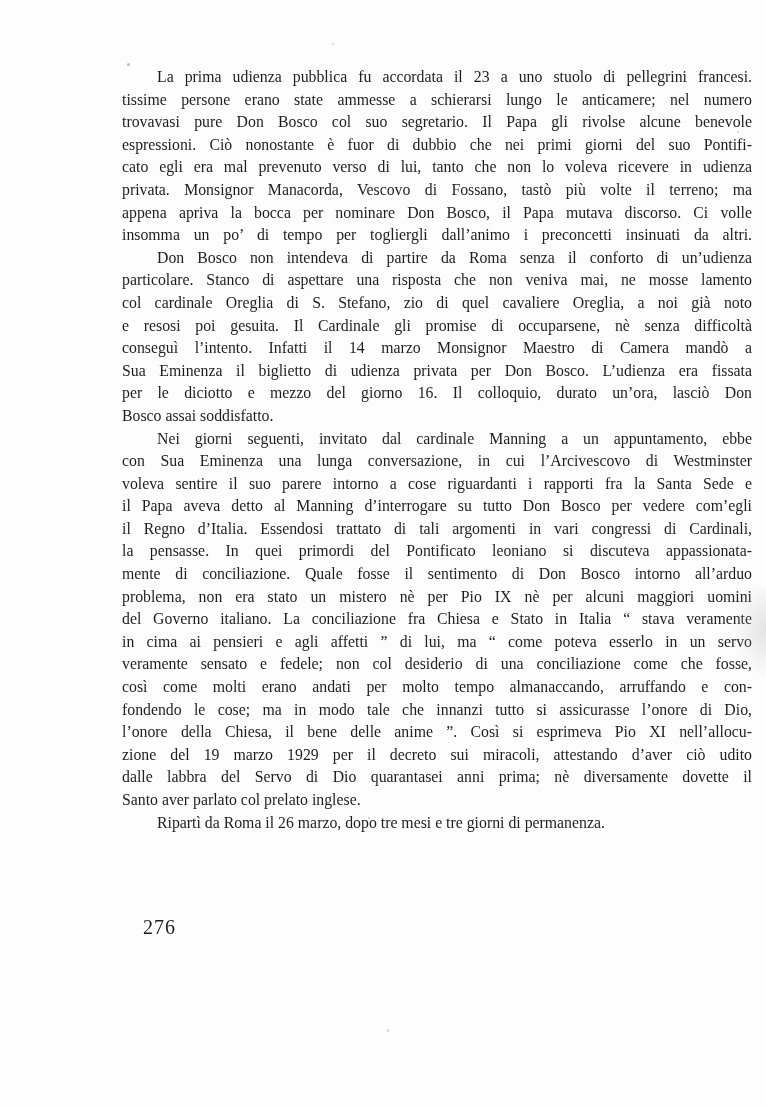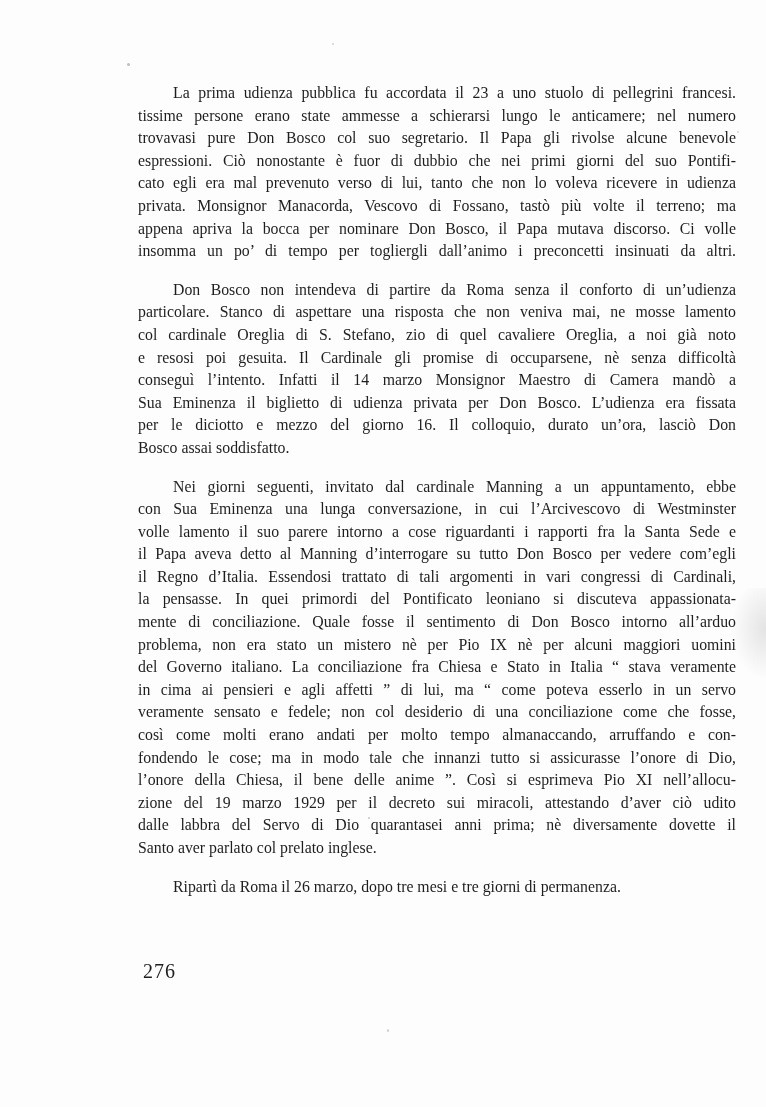--- a/index.html
+++ b/index.html
@@ -18,37 +18,37 @@
   }
   .text-block {
     position: absolute;
     left: 122px;
     top: 66px;
     width: 630px;
     font-size: 15.8px;
     line-height: 22.6px;
     text-rendering: optimizeLegibility;
   }
-  .paragraph { margin: 16px; padding: 0; }
+  .paragraph { margin: 0; padding: 0; }
   .line {
     height: 22.6px;
     white-space: normal;
   }
   .line.justify {
     text-align: justify;
     text-align-last: justify;
   }
   .line.indent {
     text-indent: 35px;
   }
   .italic { font-style: italic; }
   .page-number {
     position: absolute;
     left: 143px;
-    top: 959px;
+    top: 915px;
     font-size: 20px;
     line-height: 24px;
     letter-spacing: 1px;
   }
   
   .speck {
     position: absolute;
     border-radius: 50%;
   }
   .speck-a { left: 127px; top: 63px; width: 3px; height: 3px; background: #9c9c9c; opacity: .65; }
@@ -87,21 +87,21 @@
         <div class="line justify"><span>col cardinale Oreglia di S. Stefano, zio di quel cavaliere Oreglia, a noi già noto</span></div>
         <div class="line justify"><span>e resosi poi gesuita. Il Cardinale gli promise di occuparsene, nè senza difficoltà</span></div>
         <div class="line justify"><span>conseguì l’intento. Infatti il 14 marzo Monsignor Maestro di Camera mandò a</span></div>
         <div class="line justify"><span>Sua Eminenza il biglietto di udienza privata per Don Bosco. L’udienza era fissata</span></div>
         <div class="line justify"><span>per le diciotto e mezzo del giorno 16. Il colloquio, durato un’ora, lasciò Don</span></div>
         <div class="line"><span>Bosco assai soddisfatto.</span></div>
       </div>
       <div class="paragraph">
         <div class="line justify indent"><span>Nei giorni seguenti, invitato dal cardinale Manning a un appuntamento, ebbe</span></div>
         <div class="line justify"><span>con Sua Eminenza una lunga conversazione, in cui l’Arcivescovo di Westminster</span></div>
-        <div class="line justify"><span>volle lamento il suo parere intorno a cose riguardanti i rapporti fra la Santa Sede e</span></div>
+        <div class="line justify"><span>voleva sentire il suo parere intorno a cose riguardanti i rapporti fra la Santa Sede e</span></div>
         <div class="line justify"><span>il Papa aveva detto al Manning d’interrogare su tutto Don Bosco per vedere com’egli</span></div>
         <div class="line justify"><span>il Regno d’Italia. Essendosi trattato di tali argomenti in vari congressi di Cardinali,</span></div>
         <div class="line justify"><span>la pensasse. In quei primordi del Pontificato leoniano si discuteva appassionata-</span></div>
         <div class="line justify"><span>mente di conciliazione. Quale fosse il sentimento di Don Bosco intorno all’arduo</span></div>
         <div class="line justify"><span>problema, non era stato un mistero nè per Pio IX nè per alcuni maggiori uomini</span></div>
         <div class="line justify"><span>del Governo italiano. La conciliazione fra Chiesa e Stato in Italia “ stava veramente</span></div>
         <div class="line justify"><span>in cima ai pensieri e agli affetti ” di lui, ma “ come poteva esserlo in un servo</span></div>
         <div class="line justify"><span>veramente sensato e fedele; non col desiderio di una conciliazione come che fosse,</span></div>
         <div class="line justify"><span>così come molti erano andati per molto tempo almanaccando, arruffando e con-</span></div>
         <div class="line justify"><span>fondendo le cose; ma in modo tale che innanzi tutto si assicurasse l’onore di Dio,</span></div>

